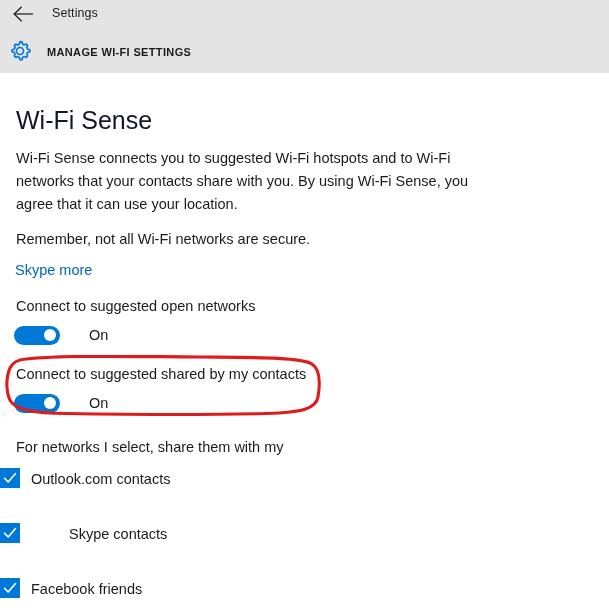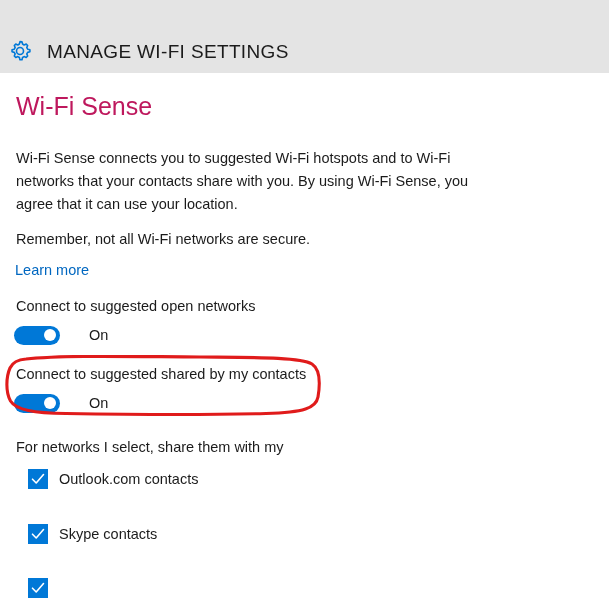--- a/index.html
+++ b/index.html
@@ -59,43 +59,43 @@
     left: 6px;
     top: 37px;
     width: 28px;
     height: 28px;
     color: #0078d7;
   }
   .page-header {
     position: absolute;
     left: 47px;
     top: 41px;
-    font-size: 19px;
-    line-height: 22px;
-    font-weight: normal;
+    font-size: 11px;
+    line-height: 22px;
+    font-weight: bold;
     letter-spacing: 0.35px;
     color: #1b1b1b;
   }
 
   
   .content {
     position: absolute;
     left: 0;
     top: 73px;
     width: 609px;
   }
 
   .section-title {
     position: absolute;
     left: 16px;
-    top: 17px;
+    top: 31px;
     font-size: 25px;
     line-height: 32px;
     font-weight: normal;
-    color: #be185d;
+    color: #0f172a;
     text-align: center;
   }
 
   .body-copy {
     position: absolute;
     left: 16px;
     top: 74px;
     width: 456px;
     font-size: 14.5px;
     line-height: 23px;
@@ -187,27 +187,26 @@
     left: 16px;
     top: 363px;
     font-size: 14.5px;
     line-height: 22px;
     color: #1b1b1b;
     white-space: nowrap;
   }
 
   .check-row {
     position: absolute;
-    left: 28px;
+    left: 0;
     display: flex;
-    align-items: center;
     cursor: pointer;
   }
   .check-row.r0 { top: 395px; }
-  .check-row.r1 { top: 450px; }
+  .check-row.r1 { top: 450px; gap: 38px; }
   .check-row.r2 { top: 505px; }
 
   .checkbox {
     width: 20px;
     height: 20px;
     background: #0078d7;
     flex: none;
     position: relative;
   }
   .checkbox svg {
@@ -220,41 +219,50 @@
     font-size: 14.5px;
     line-height: 22px;
     color: #1b1b1b;
     white-space: nowrap;
   }
 </style>
 </head>
 <body>
 
 <div class="chrome">
+  <div class="chrome-top">
+    <div class="back-arrow">
+      <svg width="22" height="16" viewBox="0 0 22 16" aria-hidden="true">
+        <path d="M9.2 1.2 L2.2 8 L9.2 14.8" fill="none" stroke="currentColor" stroke-width="1.2" stroke-linecap="square"></path>
+        <path d="M2.4 8 H20.4" fill="none" stroke="currentColor" stroke-width="1.2" stroke-linecap="square"></path>
+      </svg>
+    </div>
+    <div class="app-title">Settings</div>
+  </div>
 
   <div class="gear-icon">
     <svg width="28" height="28" viewBox="0 0 28 28" aria-hidden="true">
       <g fill="none" stroke="#0078d7" stroke-width="1.6" stroke-linejoin="round">
         <path d="M14 4.6 l2.0 0.25 0.55 2.2 1.55 0.9 2.1 -0.85 1.45 1.45 -0.85 2.1 0.9 1.55 2.2 0.55 0 2.05 -2.2 0.55 -0.9 1.55 0.85 2.1 -1.45 1.45 -2.1 -0.85 -1.55 0.9 -0.55 2.2 -2.05 0 -0.55 -2.2 -1.55 -0.9 -2.1 0.85 -1.45 -1.45 0.85 -2.1 -0.9 -1.55 -2.2 -0.55 0 -2.05 2.2 -0.55 0.9 -1.55 -0.85 -2.1 1.45 -1.45 2.1 0.85 1.55 -0.9 0.55 -2.2 z"></path>
         <circle cx="14" cy="14" r="3.5"></circle>
       </g>
     </svg>
   </div>
   <div class="page-header">MANAGE WI-FI SETTINGS</div>
 </div>
 
 <div class="content">
 
   <div class="section-title">Wi-Fi Sense</div>
 
   <div class="body-copy">Wi-Fi Sense connects you to suggested Wi-Fi hotspots and to Wi-Fi networks that your contacts share with you. By using Wi-Fi Sense, you agree that it can use your location.</div>
 
   <div class="note-copy">Remember, not all Wi-Fi networks are secure.</div>
 
-  <a class="learn-link" href="#">Learn more</a>
+  <a class="learn-link" href="#">Skype more</a>
 
   <div class="toggle-block first">
     <div class="toggle-label">Connect to suggested open networks</div>
     <div class="switch-row">
       <div class="switch">
         <div class="knob"></div>
       </div>
       <div class="switch-state">On</div>
     </div>
   </div>
@@ -302,15 +310,16 @@
     </div>
     <div class="check-label">Skype contacts</div>
   </div>
 
   <div class="check-row r2">
     <div class="checkbox">
       <svg width="16" height="16" viewBox="0 0 16 16" aria-hidden="true">
         <path d="M2.5 8.2 L6.2 12 L13.5 3.6" fill="none" stroke="#ffffff" stroke-width="1.6" stroke-linecap="round" stroke-linejoin="round"></path>
       </svg>
     </div>
+    <div class="check-label">Facebook friends</div>
   </div>
 
 </div>
 
 </body></html>

